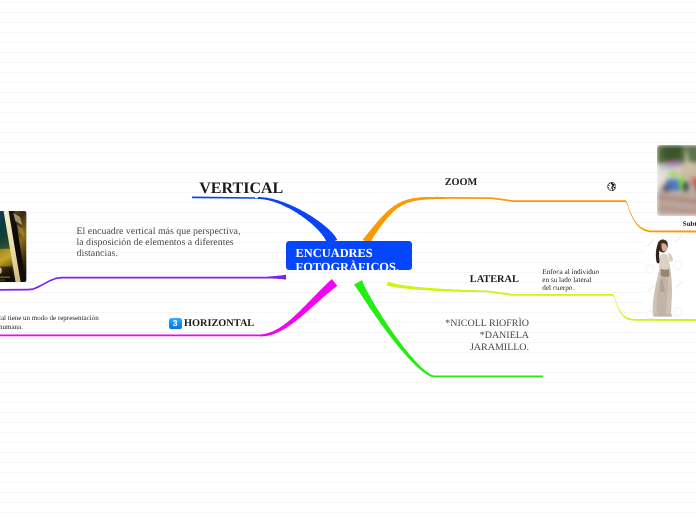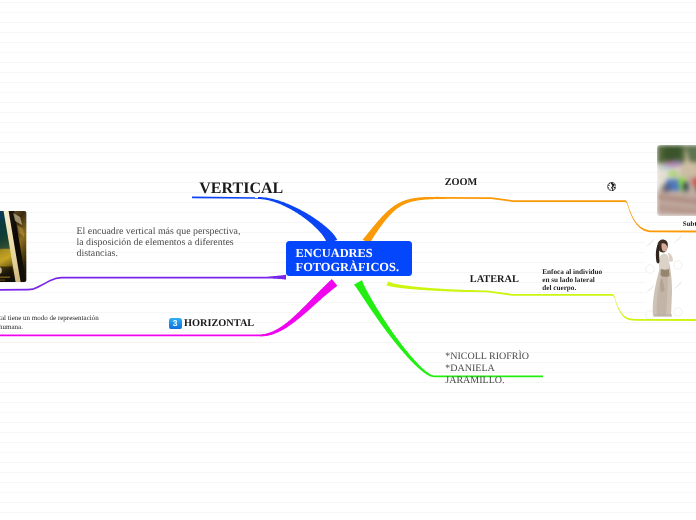--- a/index.html
+++ b/index.html
@@ -164,45 +164,45 @@
     <path fill="#ef06ef" d="M331.8,279.0L330.9,279.9L330.0,280.7L329.1,281.6L328.2,282.4L327.3,283.3L326.4,284.2L325.5,285.0L324.7,285.9L323.8,286.7L322.9,287.6L322.1,288.4L321.2,289.3L320.4,290.1L319.5,291.0L318.7,291.8L317.8,292.7L317.0,293.5L316.1,294.4L315.3,295.2L314.5,296.1L313.6,296.9L312.8,297.8L312.0,298.6L311.2,299.4L310.4,300.3L309.6,301.1L308.8,301.9L307.9,302.7L307.1,303.6L306.4,304.4L305.6,305.2L304.8,306.0L304.0,306.8L303.2,307.6L302.4,308.3L301.6,309.1L300.8,309.9L300.0,310.7L299.3,311.4L298.5,312.2L297.7,312.9L296.9,313.6L296.2,314.4L295.4,315.1L294.6,315.8L293.9,316.5L293.1,317.2L292.3,317.9L291.6,318.5L290.8,319.2L290.1,319.9L289.3,320.5L288.5,321.1L287.8,321.8L287.0,322.4L286.3,323.0L285.5,323.5L284.7,324.1L284.0,324.7L283.2,325.2L282.5,325.8L281.7,326.3L281.0,326.8L280.2,327.3L279.4,327.8L278.7,328.2L277.9,328.7L277.2,329.1L276.4,329.5L275.6,329.9L274.9,330.3L274.1,330.7L273.3,331.1L272.6,331.4L271.8,331.7L271.0,332.0L270.3,332.3L269.5,332.6L268.7,332.9L267.9,333.1L267.2,333.3L266.4,333.5L265.6,333.7L264.8,333.9L264.0,334.0L263.2,334.1L262.4,334.3L261.6,334.3L260.8,334.4L260.0,334.5L260.0,336.3L260.9,336.4L261.7,336.4L262.6,336.3L263.4,336.3L264.3,336.2L265.2,336.1L266.0,336.0L266.9,335.9L267.7,335.7L268.6,335.5L269.4,335.4L270.3,335.1L271.1,334.9L271.9,334.7L272.8,334.4L273.6,334.1L274.5,333.8L275.3,333.5L276.2,333.1L277.0,332.8L277.8,332.4L278.7,332.0L279.5,331.6L280.3,331.2L281.2,330.8L282.0,330.3L282.8,329.9L283.7,329.4L284.5,328.9L285.3,328.4L286.2,327.9L287.0,327.4L287.8,326.8L288.6,326.3L289.5,325.7L290.3,325.1L291.1,324.5L292.0,323.9L292.8,323.3L293.6,322.7L294.5,322.1L295.3,321.4L296.1,320.8L297.0,320.1L297.8,319.5L298.6,318.8L299.5,318.1L300.3,317.4L301.1,316.7L302.0,316.0L302.8,315.3L303.7,314.6L304.5,313.9L305.3,313.1L306.2,312.4L307.0,311.7L307.9,310.9L308.7,310.2L309.6,309.4L310.4,308.7L311.3,307.9L312.2,307.1L313.0,306.4L313.9,305.6L314.7,304.8L315.6,304.1L316.5,303.3L317.4,302.5L318.2,301.7L319.1,301.0L320.0,300.2L320.9,299.4L321.8,298.6L322.6,297.8L323.5,297.1L324.4,296.3L325.3,295.5L326.2,294.7L327.1,294.0L328.1,293.2L329.0,292.4L329.9,291.7L330.8,290.9L331.7,290.1L332.7,289.4L333.6,288.7L334.5,287.9L335.5,287.2L336.4,286.5L337.4,285.8Z"></path>
     <path fill="#ef06ef" d="M260.0,334.4L0.0,334.4L0.0,336.3L260.0,336.3Z"></path>
     <path fill="#22ee11" d="M353.8,284.8L355.3,286.2L356.4,287.7L357.5,289.4L358.6,291.0L359.7,292.6L360.7,294.2L361.8,295.8L362.8,297.4L363.9,299.0L364.9,300.6L366.0,302.2L367.0,303.8L368.1,305.3L369.1,306.9L370.2,308.5L371.2,310.0L372.3,311.5L373.3,313.1L374.4,314.6L375.4,316.1L376.5,317.6L377.5,319.1L378.6,320.5L379.6,322.0L380.6,323.5L381.7,324.9L382.7,326.3L383.7,327.7L384.8,329.1L385.8,330.5L386.8,331.9L387.9,333.2L388.9,334.6L389.9,335.9L390.9,337.2L391.9,338.5L392.9,339.8L393.9,341.1L394.9,342.3L395.9,343.5L396.9,344.7L397.9,345.9L398.8,347.1L399.8,348.3L400.8,349.4L401.7,350.5L402.7,351.6L403.6,352.7L404.5,353.8L405.5,354.8L406.4,355.9L407.3,356.9L408.2,357.9L409.1,358.8L410.0,359.8L410.9,360.7L411.7,361.6L412.6,362.5L413.4,363.3L414.3,364.2L415.1,365.0L415.9,365.8L416.7,366.5L417.5,367.3L418.3,368.0L419.1,368.7L419.9,369.3L420.6,370.0L421.4,370.6L422.1,371.2L422.8,371.7L423.5,372.3L424.2,372.8L424.9,373.3L425.5,373.7L426.2,374.2L426.8,374.6L427.5,375.0L428.1,375.3L428.7,375.6L429.3,375.9L429.9,376.2L430.4,376.4L431.0,376.6L431.5,376.8L432.0,376.9L432.5,377.0L433.0,377.1L433.5,377.1L434.0,377.1L434.0,375.5L433.7,375.4L433.3,375.4L432.9,375.3L432.5,375.1L432.1,375.0L431.7,374.8L431.2,374.6L430.7,374.4L430.2,374.1L429.7,373.8L429.2,373.5L428.6,373.1L428.0,372.7L427.5,372.3L426.9,371.9L426.3,371.4L425.6,370.9L425.0,370.4L424.3,369.8L423.7,369.3L423.0,368.7L422.3,368.0L421.6,367.4L420.9,366.7L420.2,366.0L419.4,365.3L418.7,364.5L417.9,363.7L417.1,362.9L416.4,362.1L415.6,361.3L414.8,360.4L414.0,359.5L413.1,358.6L412.3,357.6L411.5,356.7L410.6,355.7L409.8,354.7L408.9,353.7L408.1,352.6L407.2,351.5L406.3,350.5L405.4,349.4L404.5,348.2L403.6,347.1L402.7,345.9L401.8,344.7L400.9,343.5L400.0,342.3L399.0,341.1L398.1,339.8L397.2,338.6L396.2,337.3L395.3,336.0L394.3,334.7L393.4,333.3L392.4,332.0L391.5,330.6L390.5,329.2L389.6,327.8L388.6,326.4L387.6,325.0L386.7,323.5L385.7,322.1L384.7,320.6L383.8,319.2L382.8,317.7L381.9,316.2L380.9,314.6L379.9,313.1L379.0,311.6L378.0,310.0L377.0,308.5L376.1,306.9L375.1,305.3L374.2,303.7L373.3,302.1L372.3,300.5L371.4,298.9L370.5,297.2L369.5,295.6L368.6,293.9L367.7,292.3L366.8,290.6L365.9,288.9L365.1,287.2L364.2,285.5L363.4,283.8L362.6,282.0L362.2,280.0Z"></path>
     <path fill="#22ee11" d="M434.0,375.4L543.0,375.4L543.0,377.2L434.0,377.2Z"></path>
     <path fill="#ccf511" d="M386.0,285.4L386.6,285.3L387.1,285.5L387.5,285.6L388.0,285.8L388.5,285.9L389.0,286.1L389.5,286.2L390.1,286.3L390.7,286.5L391.3,286.6L392.0,286.7L392.6,286.8L393.3,287.0L394.1,287.1L394.8,287.2L395.6,287.3L396.4,287.5L397.2,287.6L398.1,287.7L399.0,287.8L399.9,287.9L400.8,288.1L401.7,288.2L402.7,288.3L403.7,288.4L404.7,288.5L405.7,288.6L406.8,288.7L407.8,288.8L408.9,288.9L410.0,289.0L411.1,289.1L412.2,289.2L413.4,289.3L414.5,289.4L415.7,289.5L416.9,289.6L418.1,289.7L419.3,289.8L420.5,289.9L421.7,290.0L422.9,290.0L424.1,290.1L425.3,290.2L426.6,290.3L427.8,290.4L429.1,290.4L430.3,290.5L431.6,290.6L432.8,290.7L434.1,290.7L435.3,290.8L436.6,290.9L437.8,290.9L439.1,291.0L440.3,291.1L441.5,291.1L442.8,291.2L444.0,291.2L445.2,291.3L446.4,291.3L447.7,291.4L448.9,291.4L450.0,291.5L451.2,291.5L452.4,291.6L453.5,291.6L454.7,291.7L455.8,291.7L456.9,291.7L458.0,291.8L459.1,291.8L460.2,291.8L461.2,291.9L462.2,291.9L463.3,291.9L464.3,291.9L465.2,291.9L466.2,292.0L467.1,292.0L468.0,292.0L468.9,292.0L469.7,292.0L470.6,292.0L471.4,292.0L472.2,292.0L472.9,292.1L473.6,292.1L474.3,292.1L475.0,292.0L475.0,290.2L474.3,290.1L473.7,290.1L472.9,290.1L472.2,290.1L471.4,290.1L470.6,290.1L469.8,290.0L468.9,290.0L468.1,290.0L467.2,290.0L466.2,289.9L465.3,289.9L464.3,289.9L463.3,289.8L462.3,289.8L461.3,289.7L460.2,289.7L459.2,289.6L458.1,289.6L457.0,289.6L455.9,289.5L454.8,289.4L453.6,289.4L452.5,289.3L451.3,289.3L450.1,289.2L449.0,289.2L447.8,289.1L446.6,289.0L445.4,289.0L444.1,288.9L442.9,288.8L441.7,288.7L440.4,288.7L439.2,288.6L438.0,288.5L436.7,288.4L435.5,288.3L434.2,288.2L433.0,288.2L431.7,288.1L430.5,288.0L429.2,287.9L428.0,287.8L426.8,287.7L425.5,287.6L424.3,287.5L423.1,287.4L421.9,287.3L420.7,287.2L419.5,287.1L418.3,286.9L417.1,286.8L415.9,286.7L414.8,286.6L413.7,286.5L412.5,286.4L411.4,286.2L410.3,286.1L409.2,286.0L408.2,285.8L407.1,285.7L406.1,285.6L405.1,285.4L404.1,285.3L403.1,285.2L402.2,285.0L401.2,284.9L400.3,284.7L399.5,284.6L398.6,284.4L397.8,284.3L397.0,284.1L396.2,284.0L395.5,283.8L394.7,283.7L394.1,283.5L393.4,283.3L392.8,283.2L392.2,283.0L391.7,282.8L391.2,282.6L390.7,282.5L390.3,282.3L389.9,282.1L389.6,281.9L389.3,281.8L389.1,281.6L388.9,281.4L389.0,281.0Z"></path>
     <path fill="#ccf511" d="M475.0,290.2L487.0,290.4L512.0,293.9L612.8,293.9L614.0,295.2L615.0,297.9L616.4,302.4L618.4,307.4L620.8,311.8L623.8,315.4L627.4,317.7L632.0,318.7L637.0,318.9L696.0,319.1L696.0,320.9L637.0,320.8L632.0,320.6L627.4,319.6L623.8,317.3L620.8,313.6L618.4,309.2L616.4,304.2L615.0,299.8L614.0,297.1L612.8,295.8L512.0,295.8L487.0,292.2L475.0,292.1Z"></path>
     <path fill="#7a26ea" d="M286.0,274.6L285.6,274.8L285.3,274.8L284.9,274.9L284.5,275.0L284.2,275.0L283.8,275.1L283.5,275.1L283.1,275.2L282.7,275.2L282.4,275.2L282.0,275.3L281.7,275.3L281.3,275.4L280.9,275.4L280.6,275.4L280.2,275.5L279.9,275.5L279.5,275.6L279.1,275.6L278.8,275.6L278.4,275.7L278.0,275.7L277.7,275.7L277.3,275.8L277.0,275.8L276.6,275.8L276.2,275.9L275.9,275.9L275.5,275.9L275.2,276.0L274.8,276.0L274.5,276.0L274.1,276.1L273.7,276.1L273.4,276.1L273.0,276.2L272.7,276.2L272.3,276.2L271.9,276.2L271.6,276.3L271.2,276.3L270.9,276.3L270.5,276.4L270.1,276.4L269.8,276.4L269.4,276.4L269.1,276.5L268.7,276.5L268.3,276.5L268.0,276.6L268.0,278.4L268.4,278.5L268.7,278.5L269.1,278.5L269.5,278.5L269.8,278.5L270.2,278.5L270.5,278.5L270.9,278.6L271.3,278.6L271.6,278.6L272.0,278.6L272.3,278.6L272.7,278.6L273.1,278.6L273.4,278.7L273.8,278.7L274.1,278.7L274.5,278.7L274.9,278.7L275.2,278.7L275.6,278.8L276.0,278.8L276.3,278.8L276.7,278.8L277.0,278.8L277.4,278.8L277.8,278.9L278.1,278.9L278.5,278.9L278.8,278.9L279.2,278.9L279.5,279.0L279.9,279.0L280.3,279.0L280.6,279.0L281.0,279.1L281.3,279.1L281.7,279.1L282.1,279.2L282.4,279.2L282.8,279.2L283.1,279.3L283.5,279.3L283.9,279.3L284.2,279.4L284.6,279.4L284.9,279.5L285.3,279.6L285.6,279.6L286.0,279.8Z"></path>
     <path fill="#7a26ea" d="M268.0,276.7L61.5,276.7L56.0,277.4L50.0,279.7L44.0,282.9L38.0,286.1L33.0,288.2L28.0,288.8L0.0,288.9L0.0,290.8L28.0,290.6L33.0,290.1L38.0,287.9L44.0,284.8L50.0,281.6L56.0,279.2L61.5,278.6L268.0,278.6Z"></path>
   </svg>
 
-  <div class="node" style="left:286px;top:240.8px;width:126px;height:35px;background:#0446fc;">
+  <div class="node" style="left:286px;top:240.8px;width:126px;height:29px;background:#0446fc;">
     <div>ENCUADRES</div>
     <div>FOTOGRÀFICOS.</div>
   </div>
 
   <div class="lbl" style="left:199.3px;top:179.7px;font-size:16px;">VERTICAL</div>
   <div class="lbl" style="left:444.7px;top:177px;font-size:10.3px;">ZOOM</div>
   <div class="lbl" style="left:445.8px;top:273.7px;font-size:10.3px;padding-left:24px;">LATERAL</div>
   <div class="lbl" style="left:184.0px;top:317.7px;font-size:10.3px;text-align:center;">HORIZONTAL</div>
   <div class="badge" style="left:169px;top:318px;">3</div>
   <div class="para" style="left:76.5px;top:227.2px;">
     <div>El encuadre vertical más que perspectiva,</div>
     <div>la disposición de elementos a diferentes</div>
     <div>distancias.</div>
   </div>
   <div class="smallpara" style="left:-1px;top:313.7px;font-weight:normal;color:#272727;font-size:7px;line-height:9.3px;">
     <div>tal tiene un modo de representación</div>
     <div>humana.</div>
   </div>
-  <div class="smallpara" style="left:542.3px;top:268.1px;font-weight:bold;color:#272727;font-size:7.2px;line-height:8.1px;">
+  <div class="smallpara" style="left:542.3px;top:268.1px;font-weight:normal;color:#272727;font-size:7.2px;line-height:8.1px;">
     <div>Enfoca al individuo</div>
     <div>en su lado lateral</div>
     <div>del cuerpo.</div>
   </div>
-  <div class="para" style="left:445.3px;top:351px;font-size:10px;line-height:12.2px;color:#4b4b4b;">
+  <div class="para" style="left:445.3px;top:318px;font-size:10px;line-height:12.2px;color:#4b4b4b;text-align:right;">
     <div>*NICOLL RIOFRÌO</div>
     <div>*DANIELA</div>
     <div>JARAMILLO.</div>
   </div>
 
   <div class="icon-globe" style="left:606.5px;top:181.5px;width:9.4px;height:9.2px;">
     <svg viewBox="0 0 20 20">
       <circle cx="10" cy="10" r="9.1" fill="#ffffff" stroke="#0d0d0d" stroke-width="1.3"></circle>
       <path d="M8.6,0.9 C7.6,2.6 8.4,4.2 9.8,5.2 C11.3,6.3 11.8,7.6 10.9,9.0
                C10.0,10.4 8.6,10.7 8.9,12.3 C9.2,14.0 10.8,14.6 11.5,16.2

